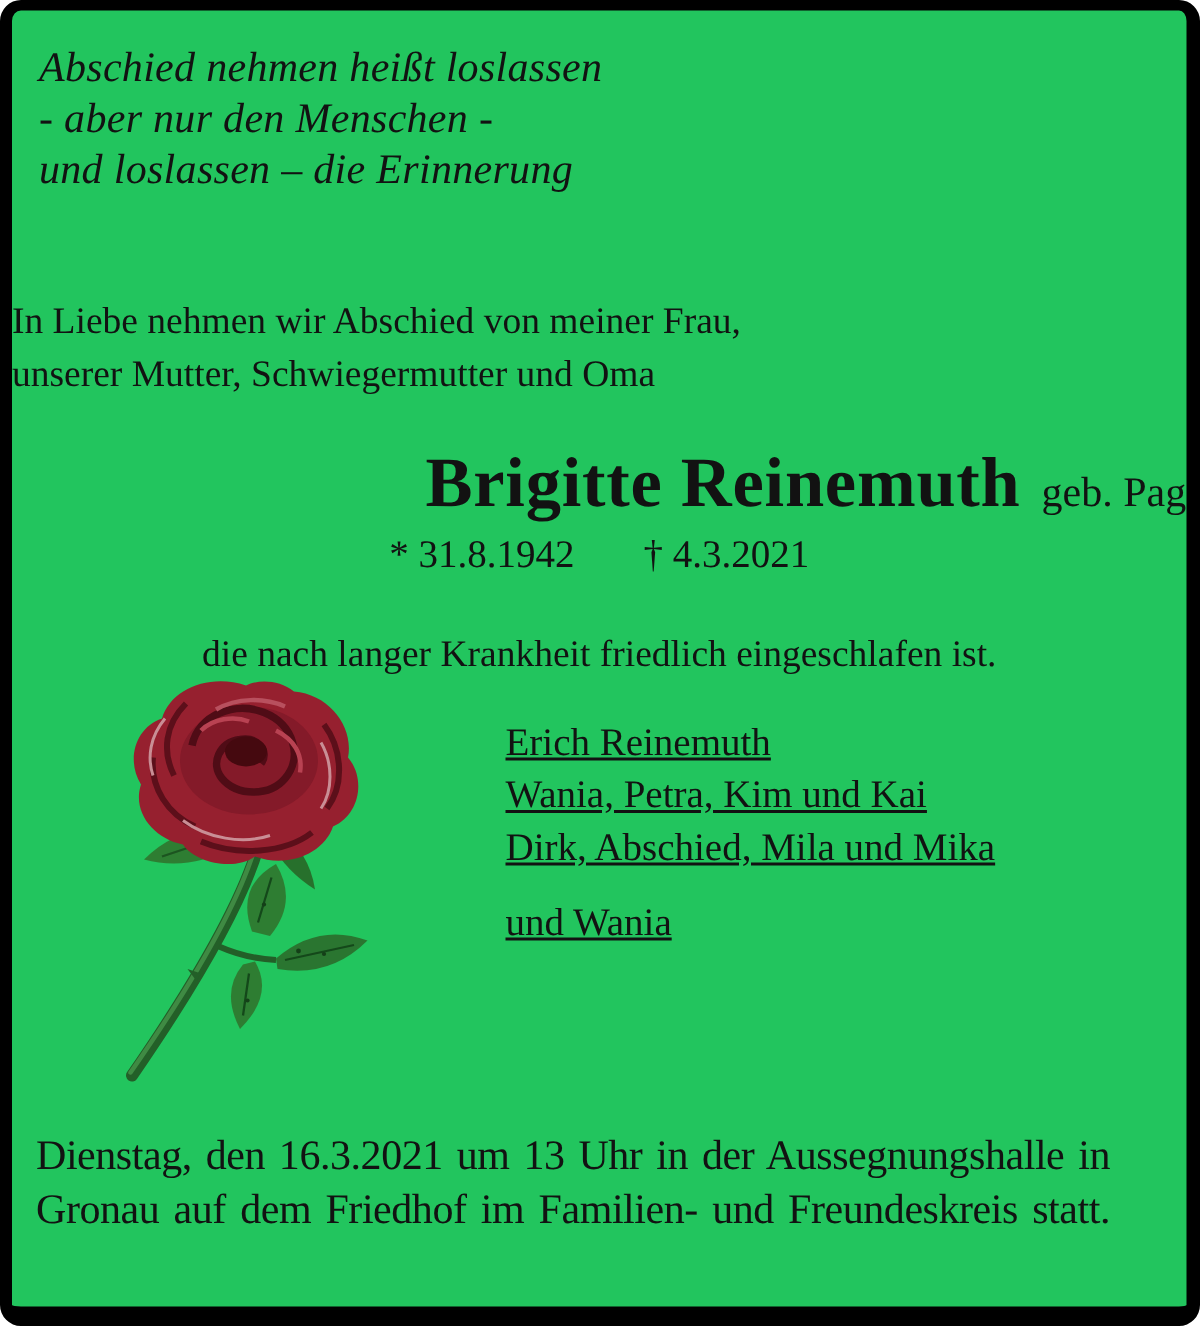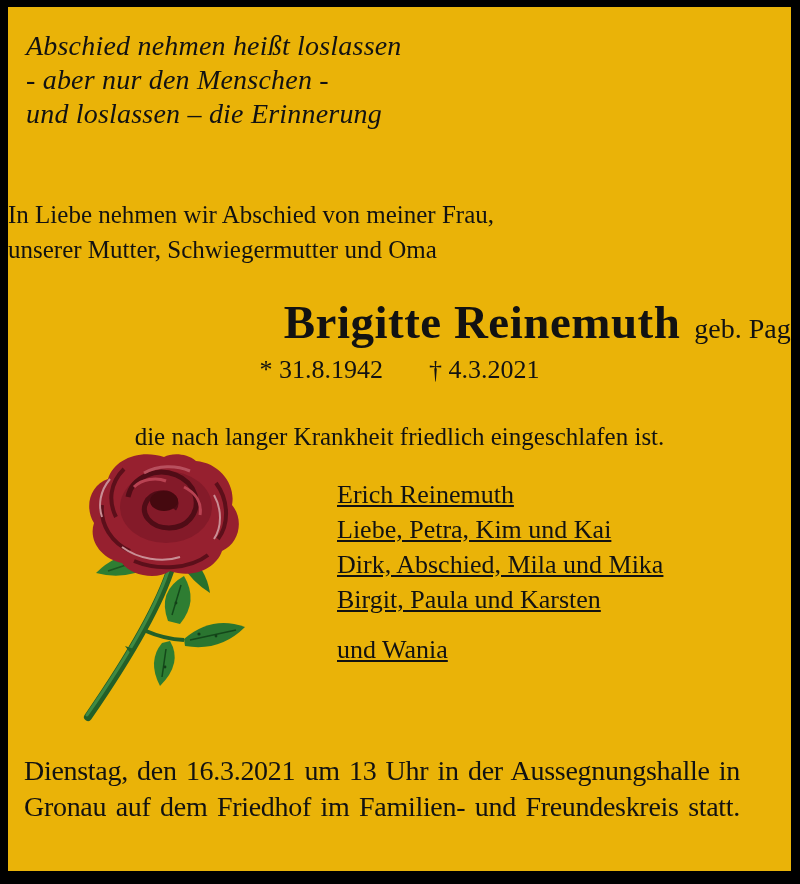--- a/index.html
+++ b/index.html
@@ -5,27 +5,28 @@
   html, body {
     margin: 0;
     padding: 0;
     background: #ffffff;
   }
   .sheet {
     position: relative;
     width: 800px;
     height: 884px;
     box-sizing: border-box;
-    background: #eab308;
+    background: #22c55e;
     border-style: solid;
     border-color: #000000;
     border-width: 7px 9px 13px 8px;
     overflow: hidden;
     font-family: "Liberation Serif", "DejaVu Serif", serif;
     color: #121212;
+    border-radius: 14px;
   }
   .abs { position: absolute; }
 
   
   .epigraph {
     left: 18px;
     top: 22px;
     font-style: italic;
     font-size: 28px;
     line-height: 34px;
@@ -174,23 +175,22 @@
       <path d="M120,44 C132,50 138,60 136,72" stroke="#b84252" stroke-width="3" fill="none"></path>
       <path d="M80,30 C94,22 112,22 126,28" stroke="#b8505e" stroke-width="3" fill="none"></path>
       <path d="M46,36 C36,48 34,62 38,74" stroke="#c98e95" stroke-width="2" fill="none"></path>
       <path d="M58,104 C74,116 98,120 116,114" stroke="#c98e95" stroke-width="2" fill="none"></path>
       <path d="M150,52 C158,66 158,84 150,96" stroke="#c98e95" stroke-width="2" fill="none"></path>
     </svg>
   </div>
 
   <div class="abs mourners">
     <div>Erich Reinemuth</div>
-    <div>Liebe, Petra, Kim und Kai</div>
+    <div>Wania, Petra, Kim und Kai</div>
     <div>Dirk, Abschied, Mila und Mika</div>
-    <div>Birgit, Paula und Karsten</div>
     <div class="closing">und Wania</div>
   </div>
 
   <div class="abs funeral">
     <div class="jline">Dienstag, den 16.3.2021 um 13 Uhr in der Aussegnungshalle in</div>
     <div class="jline">Gronau auf dem Friedhof im Familien- und Freundeskreis statt.</div>
   </div>
 
 </div>
 

